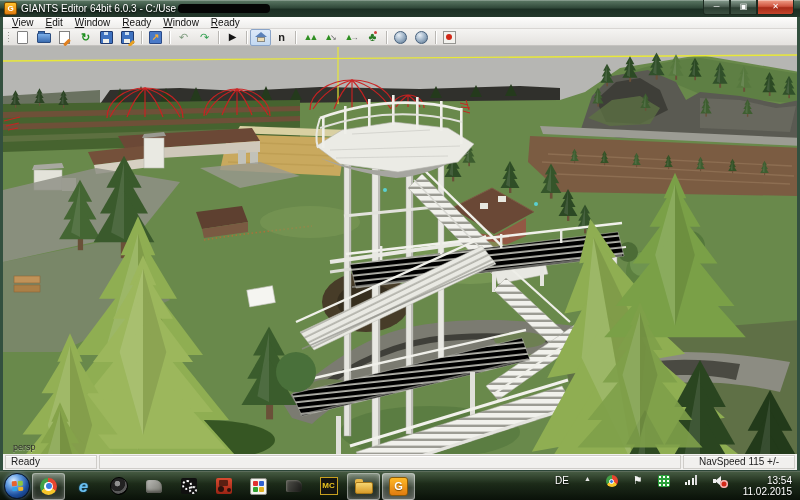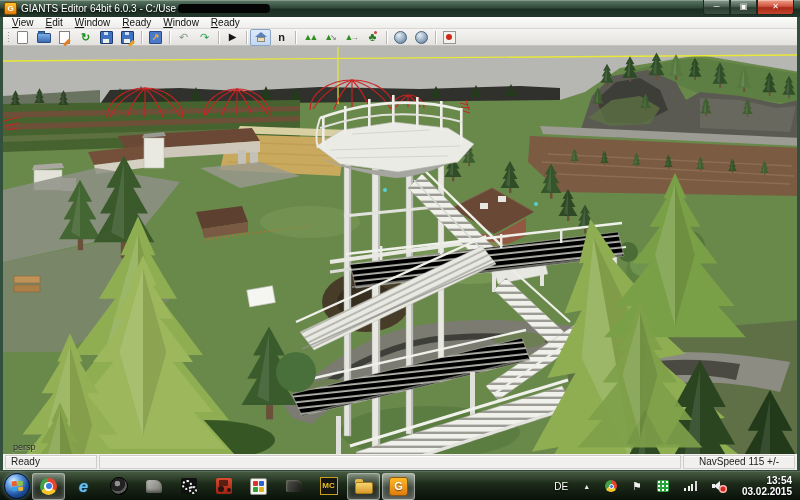--- a/index.html
+++ b/index.html
@@ -96,37 +96,37 @@
   .i-tractor::before{content:"";position:absolute;left:2px;bottom:2px;width:6px;height:6px;background:#2a120c;border-radius:50%;box-shadow:8px 1px 0 -1px #2a120c;z-index:1;}
   .i-colors{width:15px;height:15px;background:#f4f4f0;border:1px solid #909088;border-radius:2px;position:relative;}
   .i-colors::before{content:"";position:absolute;left:2px;top:2px;width:5px;height:5px;border-radius:1px;background:#e03030;box-shadow:6px 0 0 #3060d0,0 6px 0 #30a030,6px 6px 0 #e0b020;}
   .i-dark{width:16px;height:12px;background:linear-gradient(120deg,#52524c,#181816);border-radius:2px 6px 4px 2px;box-shadow:inset 1px 1px 2px #6e6e66;}
   .i-mc{width:16px;height:16px;background:#141410;border:1px solid #c8a020;display:flex;align-items:center;justify-content:center;color:#e8c21e;font-size:8px;font-weight:bold;line-height:1;}
   .i-folder{width:18px;height:15px;position:relative;}
   .i-folder::before{content:"";position:absolute;left:0;top:0;width:8px;height:5px;background:#e8b84a;border-radius:2px 2px 0 0;}
   .i-folder::after{content:"";position:absolute;left:0;top:3px;width:16px;height:10px;background:linear-gradient(#f6d570,#d89c2a);border:1px solid #a87818;border-radius:2px;}
   .i-giants{width:17px;height:17px;background:linear-gradient(#ffb826,#e07c10);border:1px solid #8a5a08;border-radius:3px;display:flex;align-items:center;justify-content:center;color:#fff;font-weight:bold;font-size:11px;line-height:1;text-shadow:0 1px 1px #7a4a00;}
 
-  #tray{margin-left:auto;display:flex;align-items:center;gap:15px;color:#fff;padding-right:4px;}
+  #tray{margin-left:auto;display:flex;gap:15px;color:#fff;padding-right:4px;}
   .tray-txt{font-size:10px;text-shadow:0 1px 2px #000;}
   .i-up{font-size:7px;color:#e8e8e8;}
   .i-trc{width:12px;height:12px;border-radius:50%;background:conic-gradient(#e8452f 0 120deg,#f7c52a 0 240deg,#43a047 0 360deg);position:relative;}
   .i-trc::after{content:"";position:absolute;inset:3.5px;border-radius:50%;background:#3a7de0;border:1px solid #fff;}
   .i-flag{font-size:11px;color:#f2f2f2;line-height:1;}
   .i-green{width:12px;height:12px;border-radius:2px;background:#2aa03a;background-image:radial-gradient(#fff 28%,transparent 34%);background-size:4px 4px;}
   .i-net{width:13px;height:10px;position:relative;background:
     linear-gradient(#f0f0f0,#f0f0f0) left bottom/2.2px 3px no-repeat,
     linear-gradient(#f0f0f0,#f0f0f0) 3.6px bottom/2.2px 5px no-repeat,
     linear-gradient(#f0f0f0,#f0f0f0) 7.2px bottom/2.2px 7.5px no-repeat,
     linear-gradient(#d8d8d8,#d8d8d8) 10.8px bottom/2.2px 10px no-repeat;}
   .i-vol{position:relative;width:15px;height:12px;}
   .i-vol i{position:absolute;left:0;top:4px;width:3px;height:4px;background:#efefef;}
   .i-vol::before{content:"";position:absolute;left:2px;top:1px;border-top:5px solid transparent;border-bottom:5px solid transparent;border-right:6px solid #efefef;}
   .i-vol::after{content:"";position:absolute;right:0;bottom:-1px;width:8px;height:8px;background:#d42818;border-radius:50%;box-shadow:inset 0 0 0 1.5px #f3baba;}
-  #clock{text-align:right;font-size:10px;line-height:11px;text-shadow:0 1px 2px #000;font-weight:bold;}
+  #clock{text-align:right;font-size:10px;line-height:11px;text-shadow:0 1px 2px #000;}
 </style>
 </head>
 <body>
 
 <div id="desktop">
   <div id="editor-window">
 
     <div id="titlebar">
       <span class="win-icon">G</span>
       <span id="title-text">
@@ -566,17 +566,17 @@
       <span class="i-up">▲</span>
       <span class="i-trc"></span>
       <span class="i-flag">⚑</span>
       <span class="i-green"></span>
       <span class="i-net"></span>
       <span class="i-vol">
           <i></i>
         </span>
       <span id="clock">
         <div>13:54</div>
-        <div>03.02.2015</div>
+        <div>11.02.2015</div>
       </span>
     </span>
   </div>
 </div>
 
 </body></html>

